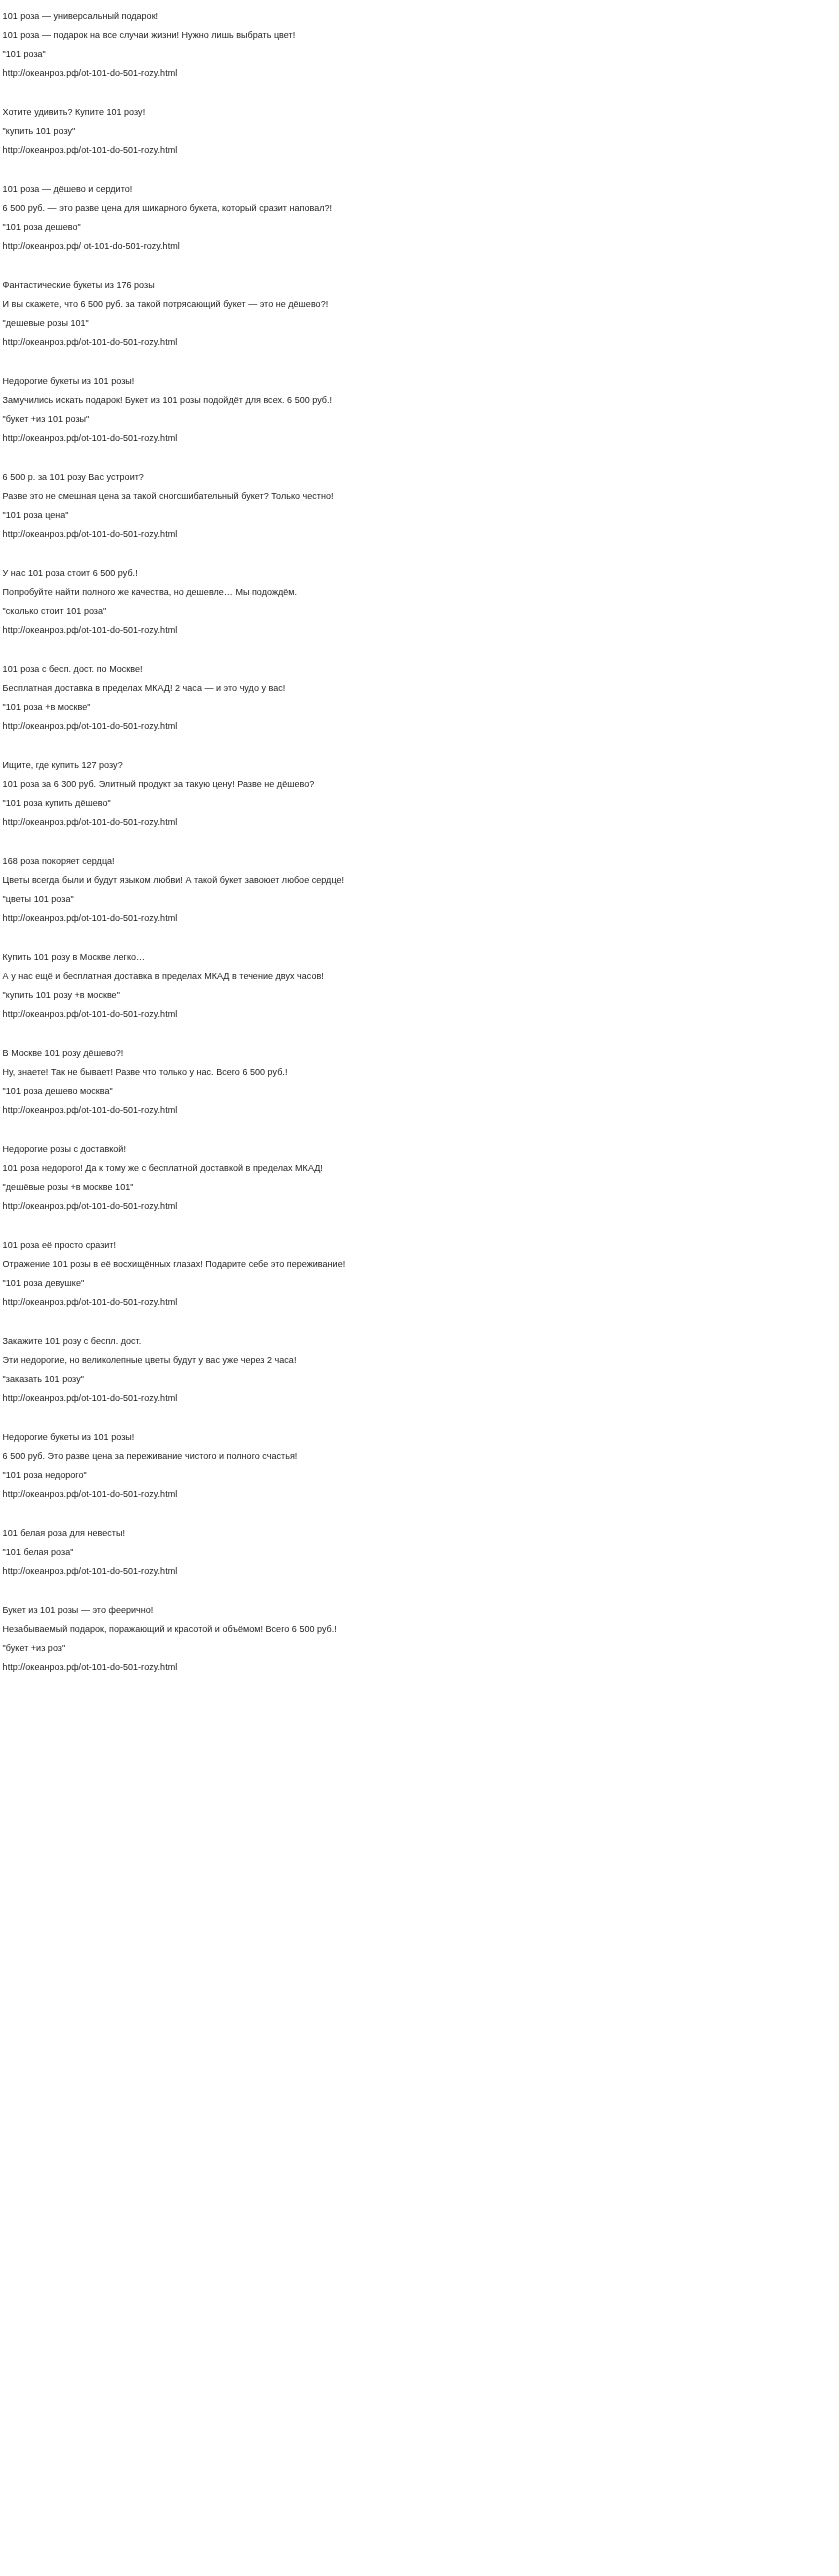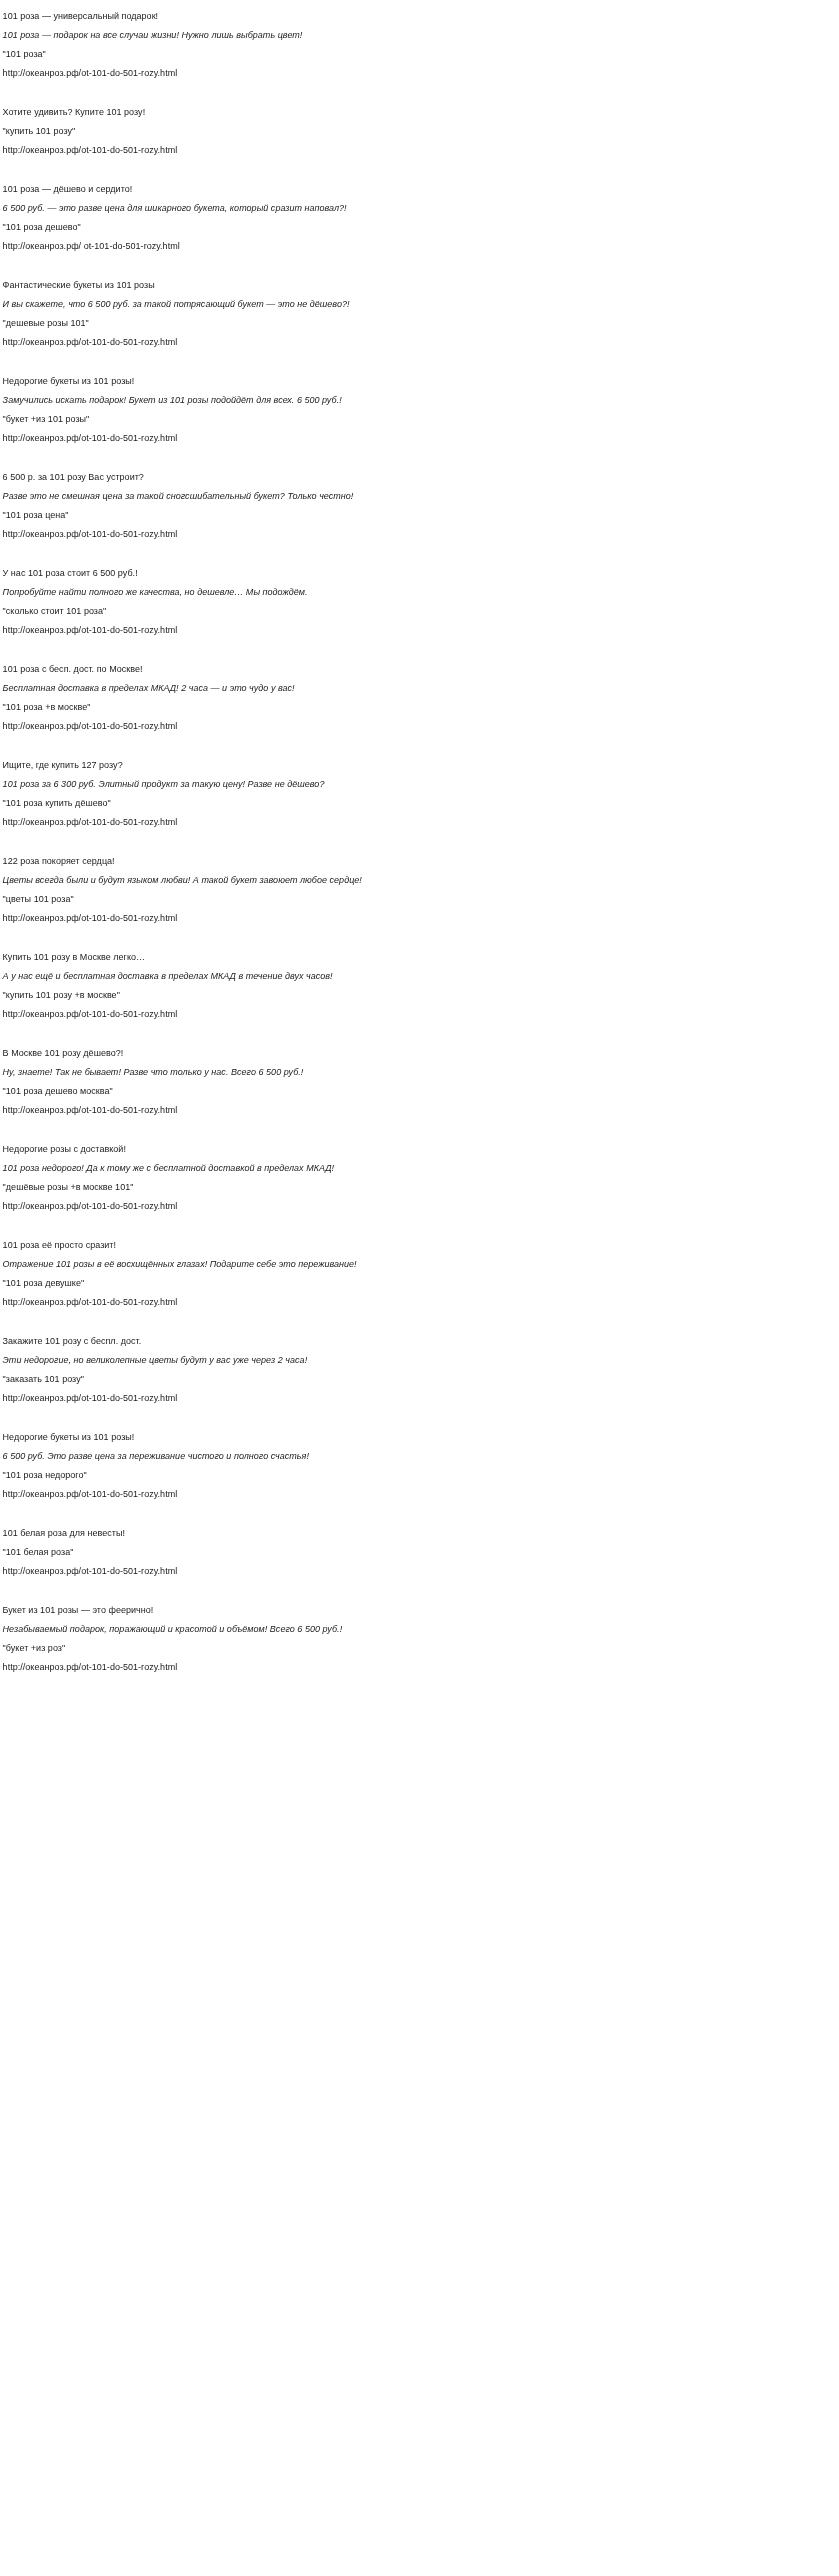--- a/index.html
+++ b/index.html
@@ -30,21 +30,20 @@
     line-height: 19px;
     color: #1b1b1b;
     white-space: pre-wrap;
     letter-spacing: 0.03px;
   }
   .ad-line.title {
     color: #1b1b1b;
   }
   .ad-line.body {
     color: #1b1b1b;
-    font-style: italic;
   }
   .ad-line.keyword {
     color: #1b1b1b;
   }
   .ad-line.url {
     color: #1b1b1b;
   }
 </style>
 </head>
 <body>
@@ -65,21 +64,21 @@
   </div>
 
   <div class="ad-block">
     <div class="ad-line title">101 роза — дёшево и сердито!</div>
     <div class="ad-line body">6 500 руб. — это разве цена для шикарного букета, который сразит наповал?!</div>
     <div class="ad-line keyword">"101 роза дешево"</div>
     <div class="ad-line url">http://океанроз.рф/ ot-101-do-501-rozy.html</div>
   </div>
 
   <div class="ad-block">
-    <div class="ad-line title">Фантастические букеты из 101 розы</div>
+    <div class="ad-line title">Фантастические букеты из 176 розы</div>
     <div class="ad-line body">И вы скажете, что 6 500 руб. за такой потрясающий букет — это не дёшево?!</div>
     <div class="ad-line keyword">"дешевые розы 101"</div>
     <div class="ad-line url">http://океанроз.рф/ot-101-do-501-rozy.html</div>
   </div>
 
   <div class="ad-block">
     <div class="ad-line title">Недорогие букеты из 101 розы!</div>
     <div class="ad-line body">Замучились искать подарок! Букет из 101 розы подойдёт для всех. 6 500 руб.!</div>
     <div class="ad-line keyword">"букет +из 101 розы"</div>
     <div class="ad-line url">http://океанроз.рф/ot-101-do-501-rozy.html</div>
@@ -107,21 +106,21 @@
   </div>
 
   <div class="ad-block">
     <div class="ad-line title">Ищите, где купить 127 розу?</div>
     <div class="ad-line body">101 роза за 6 300 руб. Элитный продукт за такую цену! Разве не дёшево?</div>
     <div class="ad-line keyword">"101 роза купить дёшево"</div>
     <div class="ad-line url">http://океанроз.рф/ot-101-do-501-rozy.html</div>
   </div>
 
   <div class="ad-block">
-    <div class="ad-line title">122 роза покоряет сердца!</div>
+    <div class="ad-line title">168 роза покоряет сердца!</div>
     <div class="ad-line body">Цветы всегда были и будут языком любви! А такой букет завоюет любое сердце!</div>
     <div class="ad-line keyword">"цветы 101 роза"</div>
     <div class="ad-line url">http://океанроз.рф/ot-101-do-501-rozy.html</div>
   </div>
 
   <div class="ad-block">
     <div class="ad-line title">Купить 101 розу в Москве легко…</div>
     <div class="ad-line body">А у нас ещё и бесплатная доставка в пределах МКАД в течение двух часов!</div>
     <div class="ad-line keyword">"купить 101 розу +в москве"</div>
     <div class="ad-line url">http://океанроз.рф/ot-101-do-501-rozy.html</div>

